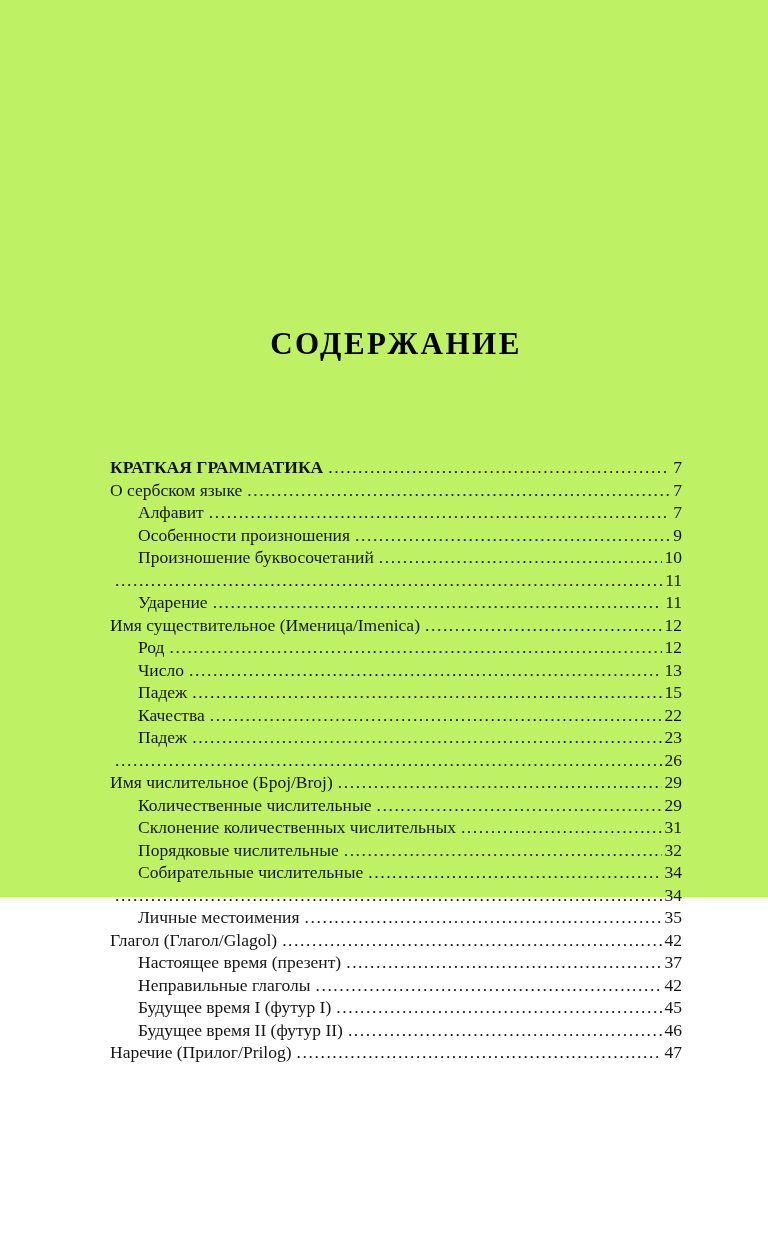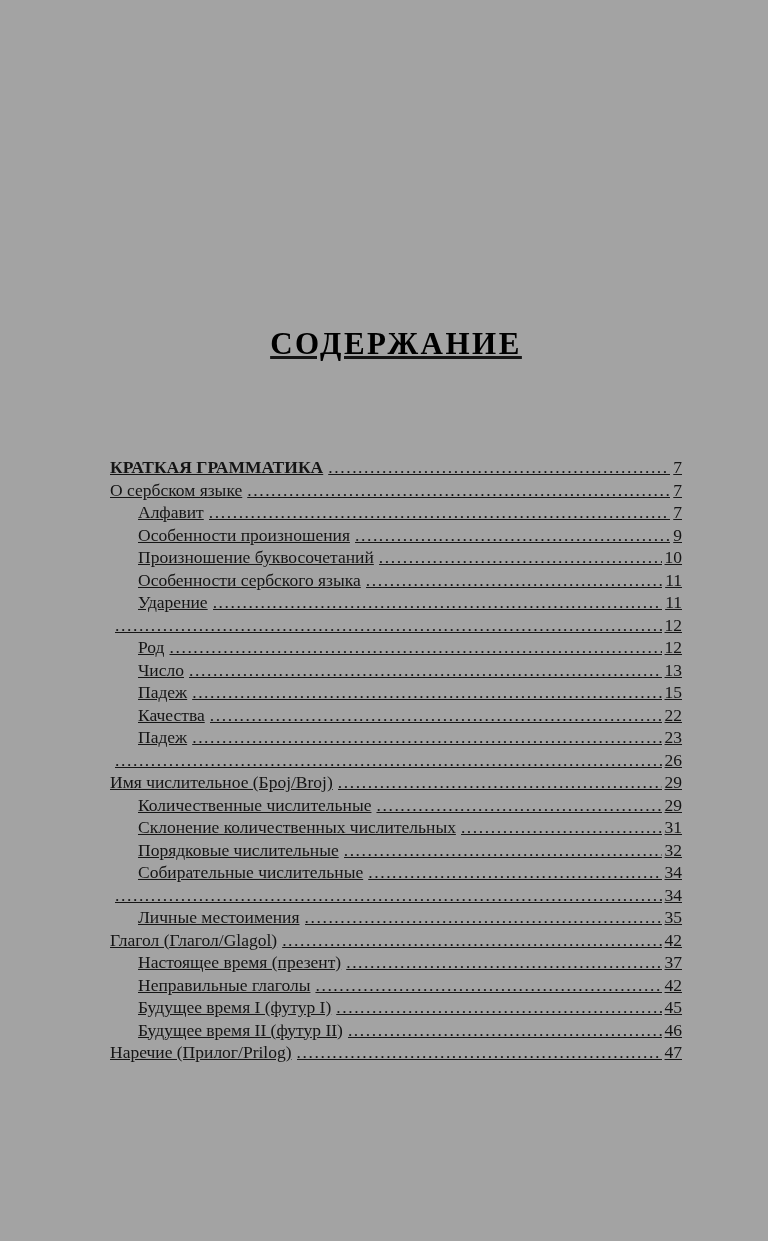--- a/index.html
+++ b/index.html
@@ -10,24 +10,23 @@
   body {
     width: 768px;
     height: 1241px;
     font-family: "Liberation Serif", "DejaVu Serif", serif;
     color: #151515;
     overflow: hidden;
   }
   .page {
     box-sizing: border-box;
     width: 768px;
-    height: 1241px;
+    height: 897px;
     padding: 326px 86px 0 110px;
-    background: #a3a3a3;
-    text-decoration: underline;
+    background: #bef264;
   }
   .title {
     margin: 0;
     text-align: center;
     font-size: 31px;
     line-height: 36px;
     font-weight: bold;
     letter-spacing: 2.5px;
     color: #000000;
   }
@@ -92,30 +91,30 @@
         <span class="label">Особенности произношения</span>
         <span class="dots"></span>
         <span class="pagenum">9</span>
       </div>
       <div class="toc-row indent">
         <span class="label">Произношение буквосочетаний</span>
         <span class="dots"></span>
         <span class="pagenum">10</span>
       </div>
       <div class="toc-row indent">
-        <span class="label">Особенности сербского языка</span>
         <span class="dots"></span>
         <span class="pagenum">11</span>
       </div>
       <div class="toc-row indent">
         <span class="label">Ударение</span>
         <span class="dots"></span>
         <span class="pagenum">11</span>
       </div>
       <div class="toc-row">
+        <span class="label">Имя существительное (Именица/Imenica)</span>
         <span class="dots"></span>
         <span class="pagenum">12</span>
       </div>
       <div class="toc-row indent">
         <span class="label">Род</span>
         <span class="dots"></span>
         <span class="pagenum">12</span>
       </div>
       <div class="toc-row indent">
         <span class="label">Число</span>

